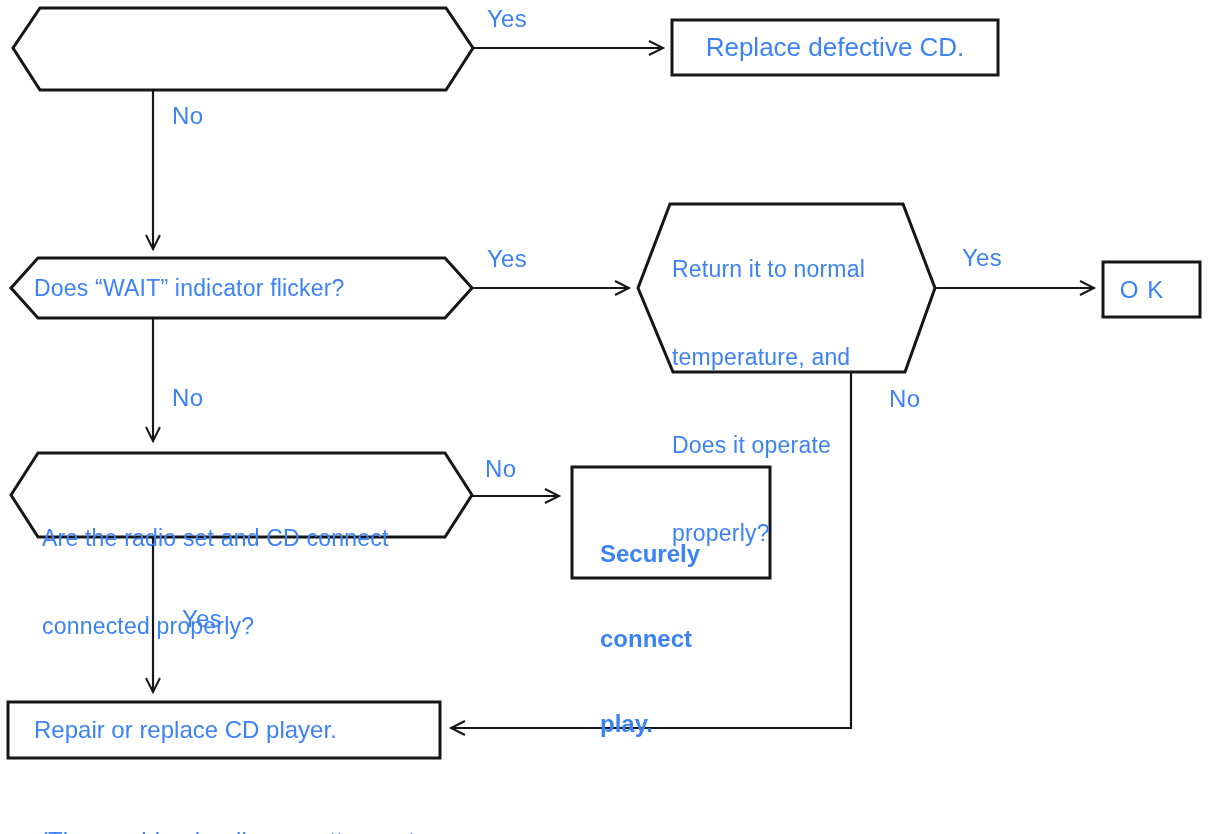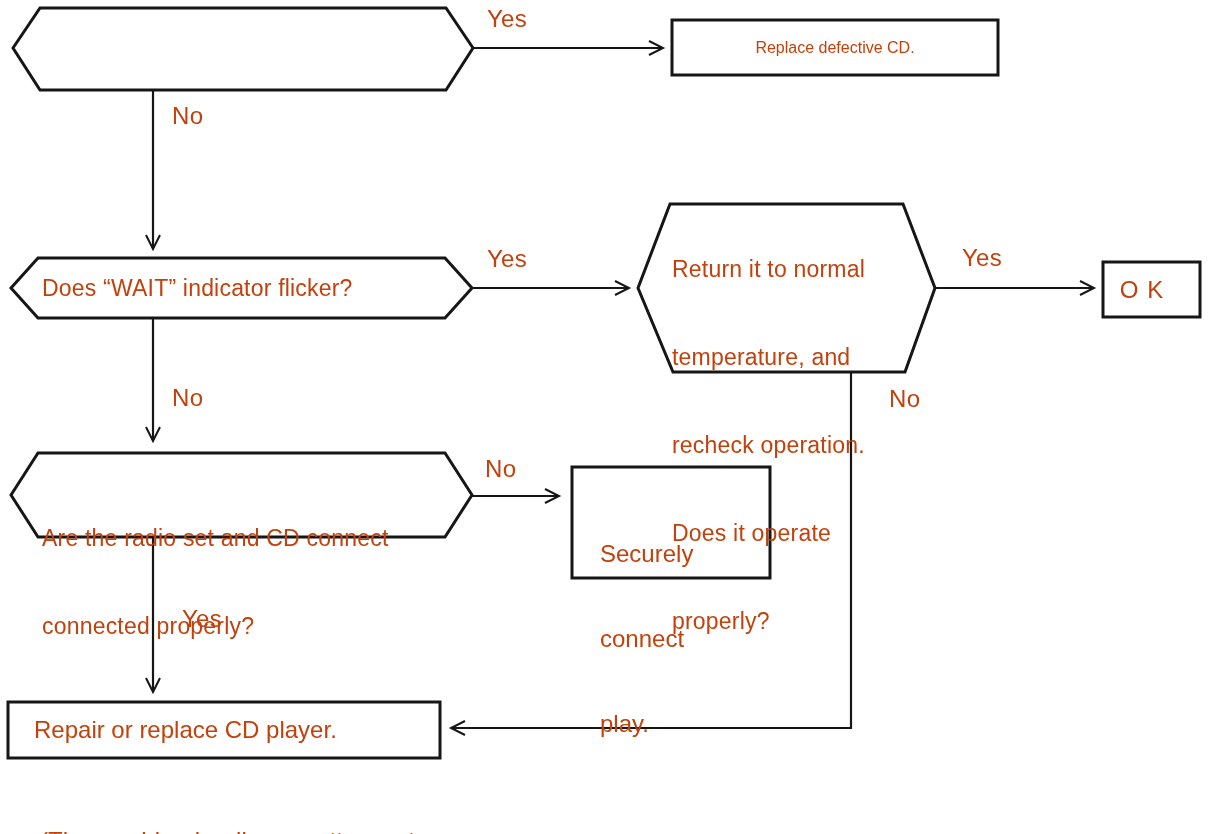--- a/index.html
+++ b/index.html
@@ -26,21 +26,21 @@
     stroke: #161616;
     stroke-width: 3;
   }
   svg .edge {
     fill: none;
     stroke: #161616;
     stroke-width: 2.2;
   }
   .txt {
     position: absolute;
-    color: #c2410c;
+    color: #3b82f6;
     white-space: pre;
   }
   .node-text {
     font-size: 23px;
     line-height: 29px;
     letter-spacing: 0.2px;
   }
   .edge-label {
     font-size: 24px;
     letter-spacing: 0.3px;
@@ -50,35 +50,35 @@
     align-items: center;
     justify-content: center;
   }
   .line {
     display: block;
   }
   
   #t-q1      { left: 42px;  top: 21px;  }
   #t-q1 .line { line-height: 28px; }
   #lbl-q1yes { left: 487px; top: 5px;   }
-  #t-replace { left: 672px; top: 20px; width: 326px; height: 55px; font-size: 16px; }
+  #t-replace { left: 672px; top: 20px; width: 326px; height: 55px; font-size: 26px; }
   #lbl-q1no  { left: 172px; top: 102px; }
-  #t-q2      { left: 42px;  top: 274px; text-align: center; }
+  #t-q2      { left: 34px;  top: 274px; text-align: center; }
   #lbl-q2yes { left: 487px; top: 245px; }
   #t-q3      { left: 672px; top: 196px; }
   #t-q3 .line { line-height: 30px; }
   #lbl-q3yes { left: 962px; top: 244px; }
   #t-ok      { left: 1103px; top: 262px; width: 78px; height: 55px; font-size: 24px; letter-spacing: 1px; }
   #lbl-q2no  { left: 172px; top: 384px; }
   #lbl-q3no  { left: 889px; top: 385px; }
   #t-q4      { left: 42px;  top: 465px; }
   #t-q4 .line { line-height: 30px; }
   #lbl-q4no  { left: 485px; top: 455px; }
   #t-secure  { left: 600px; top: 483px; font-size: 24px; }
-  #t-secure .line { line-height: 29px; }
+  #t-secure .line { line-height: 29px; font-weight: bold; }
   #lbl-q4yes { left: 182px; top: 605px; }
   #t-repair  { left: 8px; top: 702px; width: 432px; height: 56px; font-size: 24px;
                display: flex; align-items: center; padding-left: 26px; box-sizing: border-box; }
   #t-note    { left: 40px; top: 770px; font-size: 24px; }
   #t-note .line { line-height: 30px; }
 </style>
 </head>
 <body>
 
 <div class="canvas">
@@ -117,21 +117,20 @@
 
   <div class="txt edge-label" id="lbl-q1no">No</div>
 
   <div class="txt node-text" id="t-q2">Does “WAIT” indicator flicker?</div>
 
   <div class="txt edge-label" id="lbl-q2yes">Yes</div>
 
   <div class="txt node-text" id="t-q3">
     <span class="line">Return it to normal</span>
     <span class="line">temperature, and</span>
-    <span class="line">recheck operation.</span>
     <span class="line">Does it operate</span>
     <span class="line">properly?</span>
   </div>
 
   <div class="txt edge-label" id="lbl-q3yes">Yes</div>
 
   <div class="txt box-center" id="t-ok">O K</div>
 
   <div class="txt edge-label" id="lbl-q2no">No</div>
 

